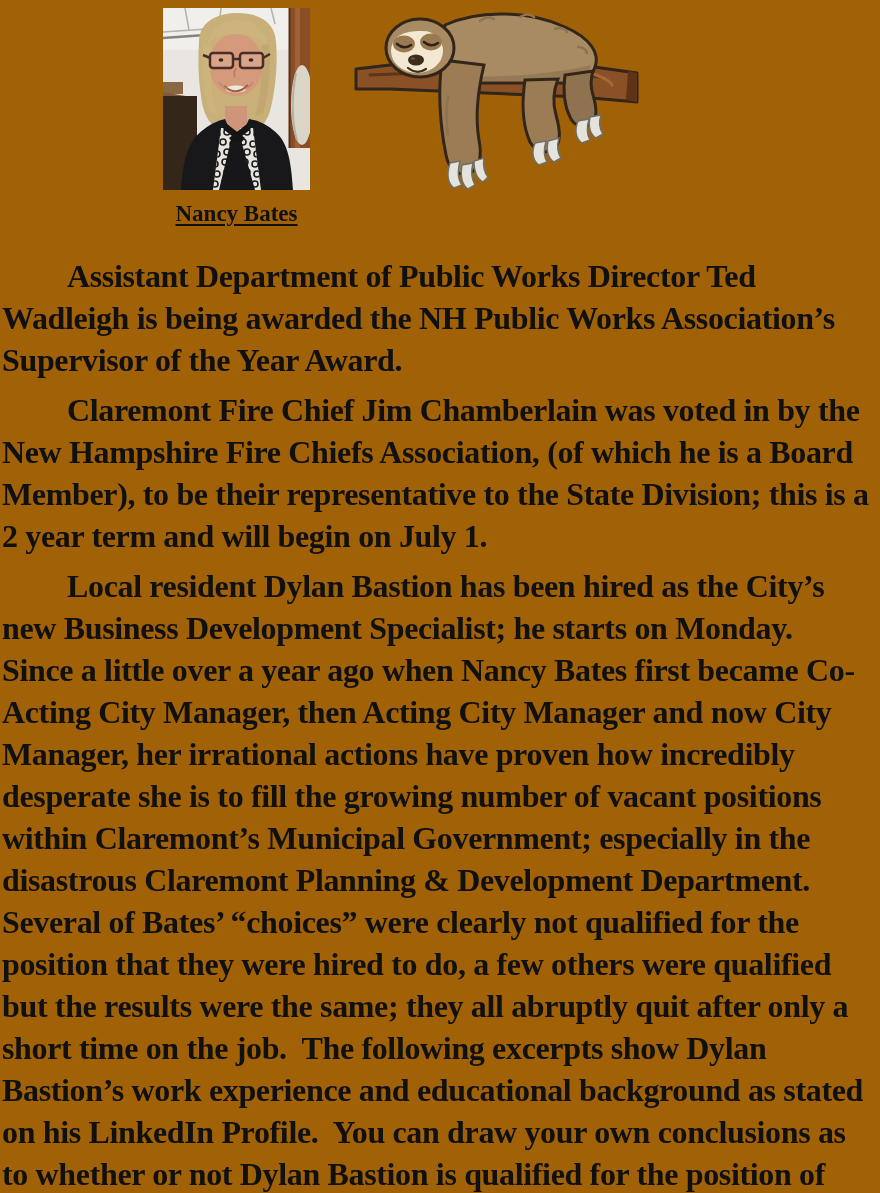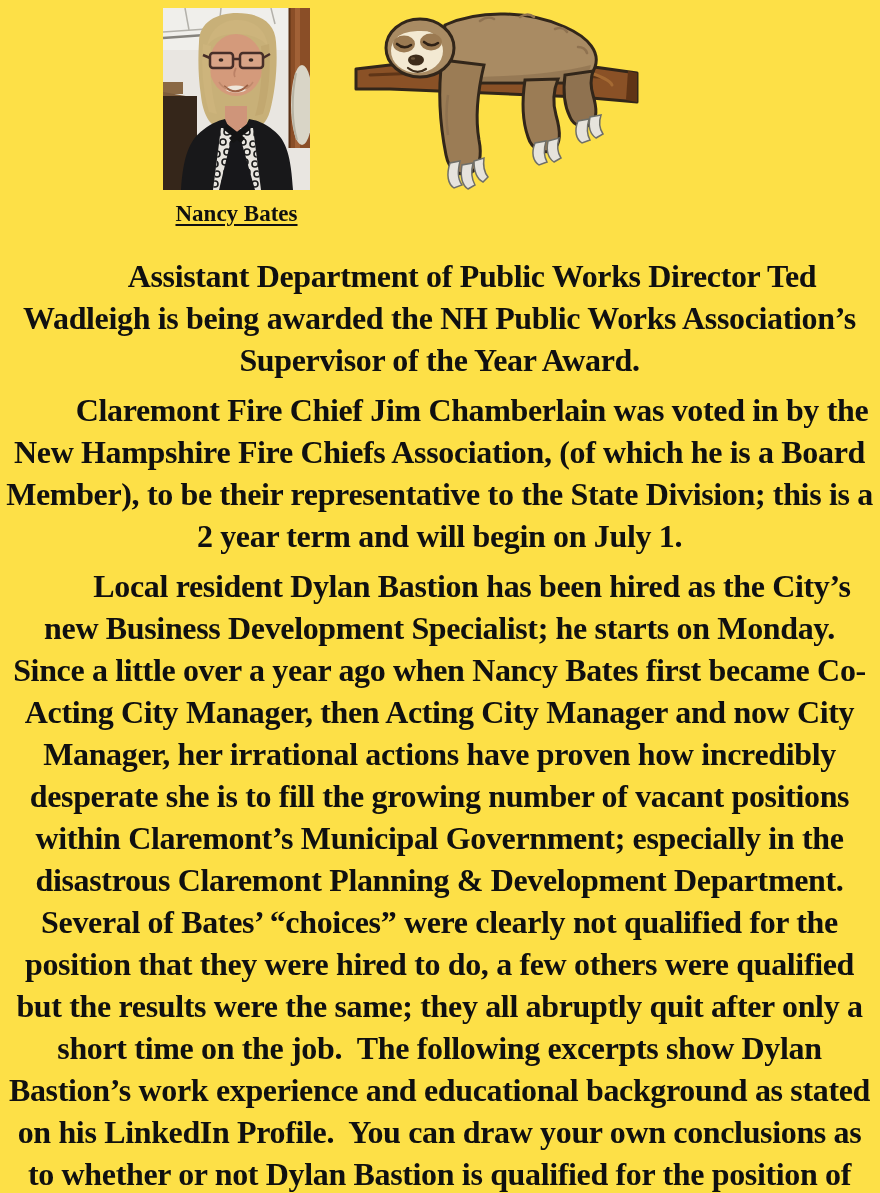--- a/index.html
+++ b/index.html
@@ -7,21 +7,21 @@
     padding: 0;
     width: 880px;
     height: 1193px;
     overflow: hidden;
     background: #ffffff;
   }
   .page {
     position: relative;
     width: 880px;
     height: 1193px;
-    background: #fde047;
+    background: #a16207;
     font-family: "Liberation Serif", "DejaVu Serif", serif;
     color: #121212;
   }
   .header {
     position: relative;
     width: 880px;
     height: 238px;
   }
   .photo {
     position: absolute;
@@ -58,21 +58,20 @@
   }
   .para {
     margin: 0 0 8px 0;
     font-weight: bold;
     font-size: 32px;
     line-height: 42px;
     letter-spacing: -0.35px;
     white-space: pre;
     text-indent: 65px;
     color: #101010;
-    text-align: center;
   }
 </style>
 </head>
 <body>
 
 <div class="page">
 
   <div class="header">
 
     <div class="photo">

